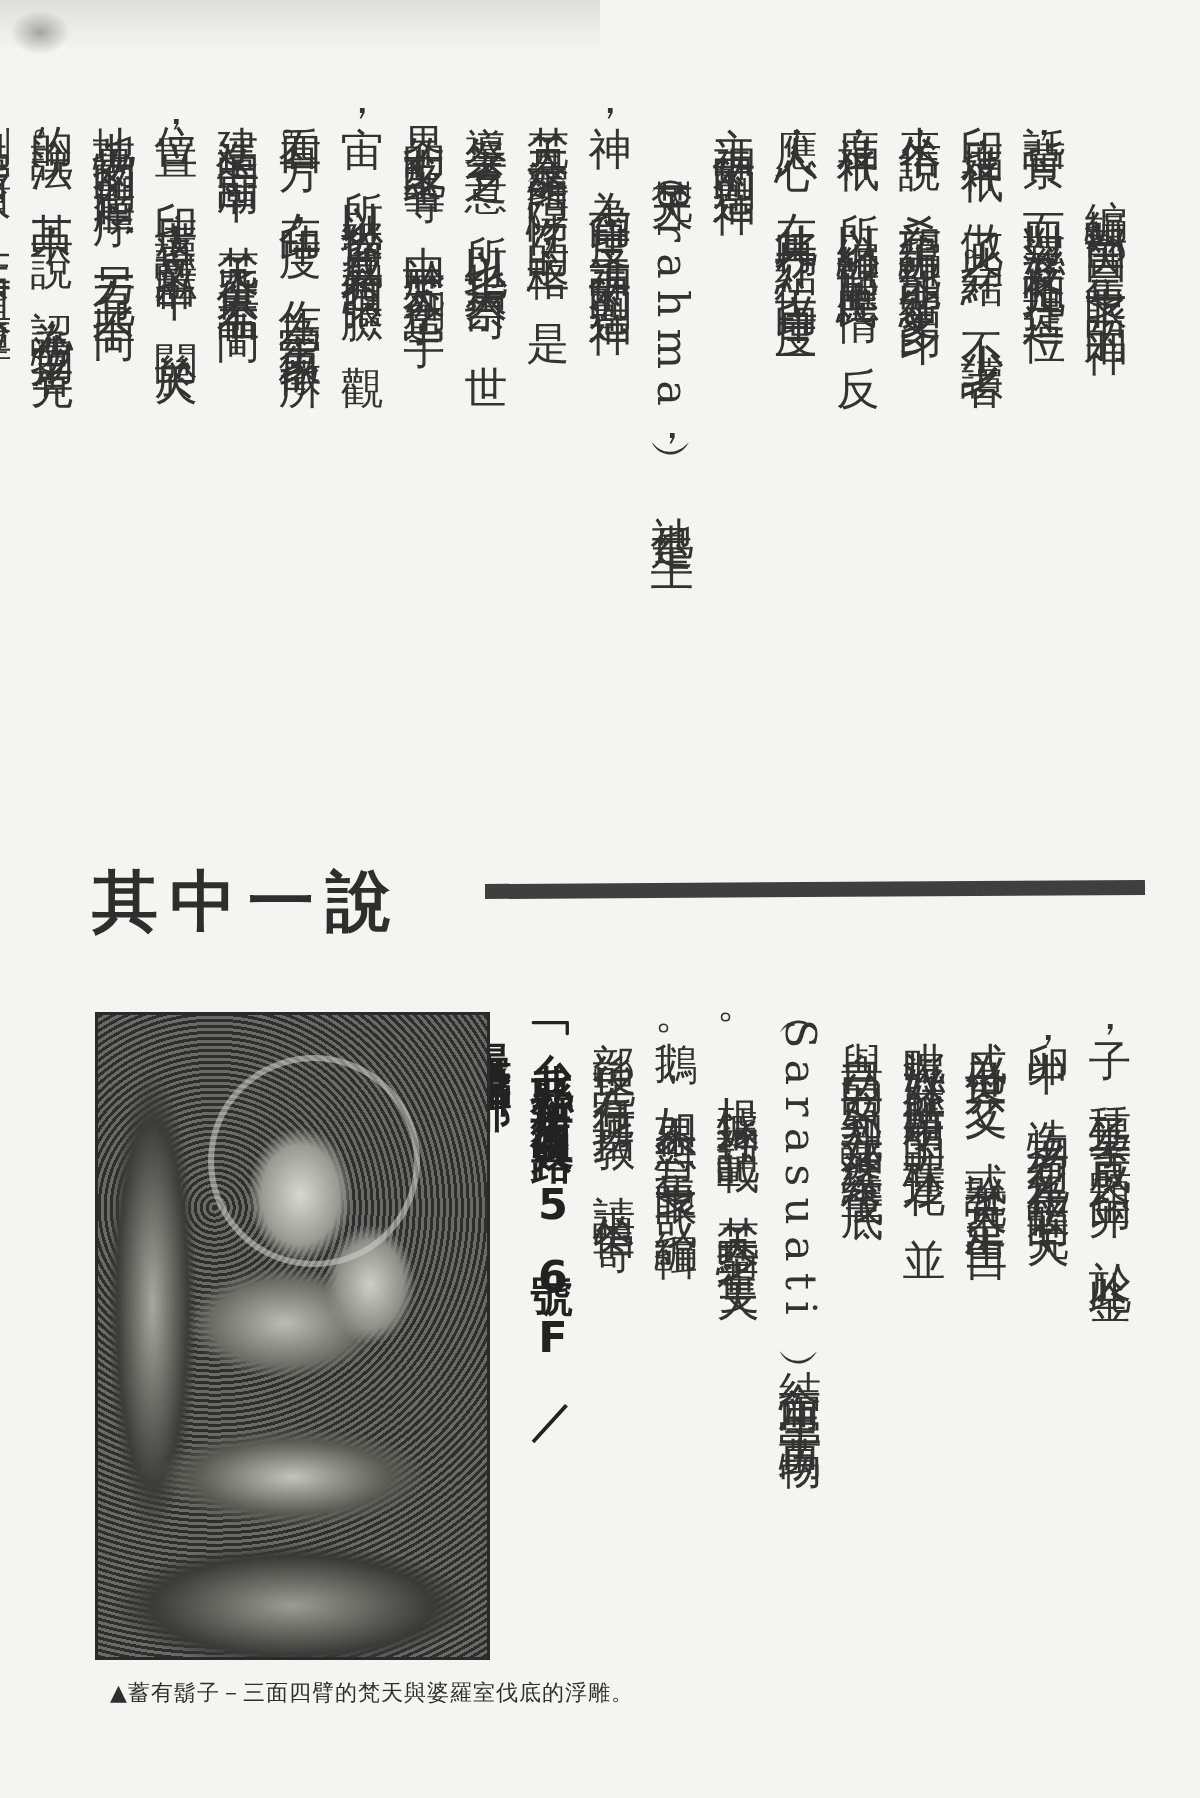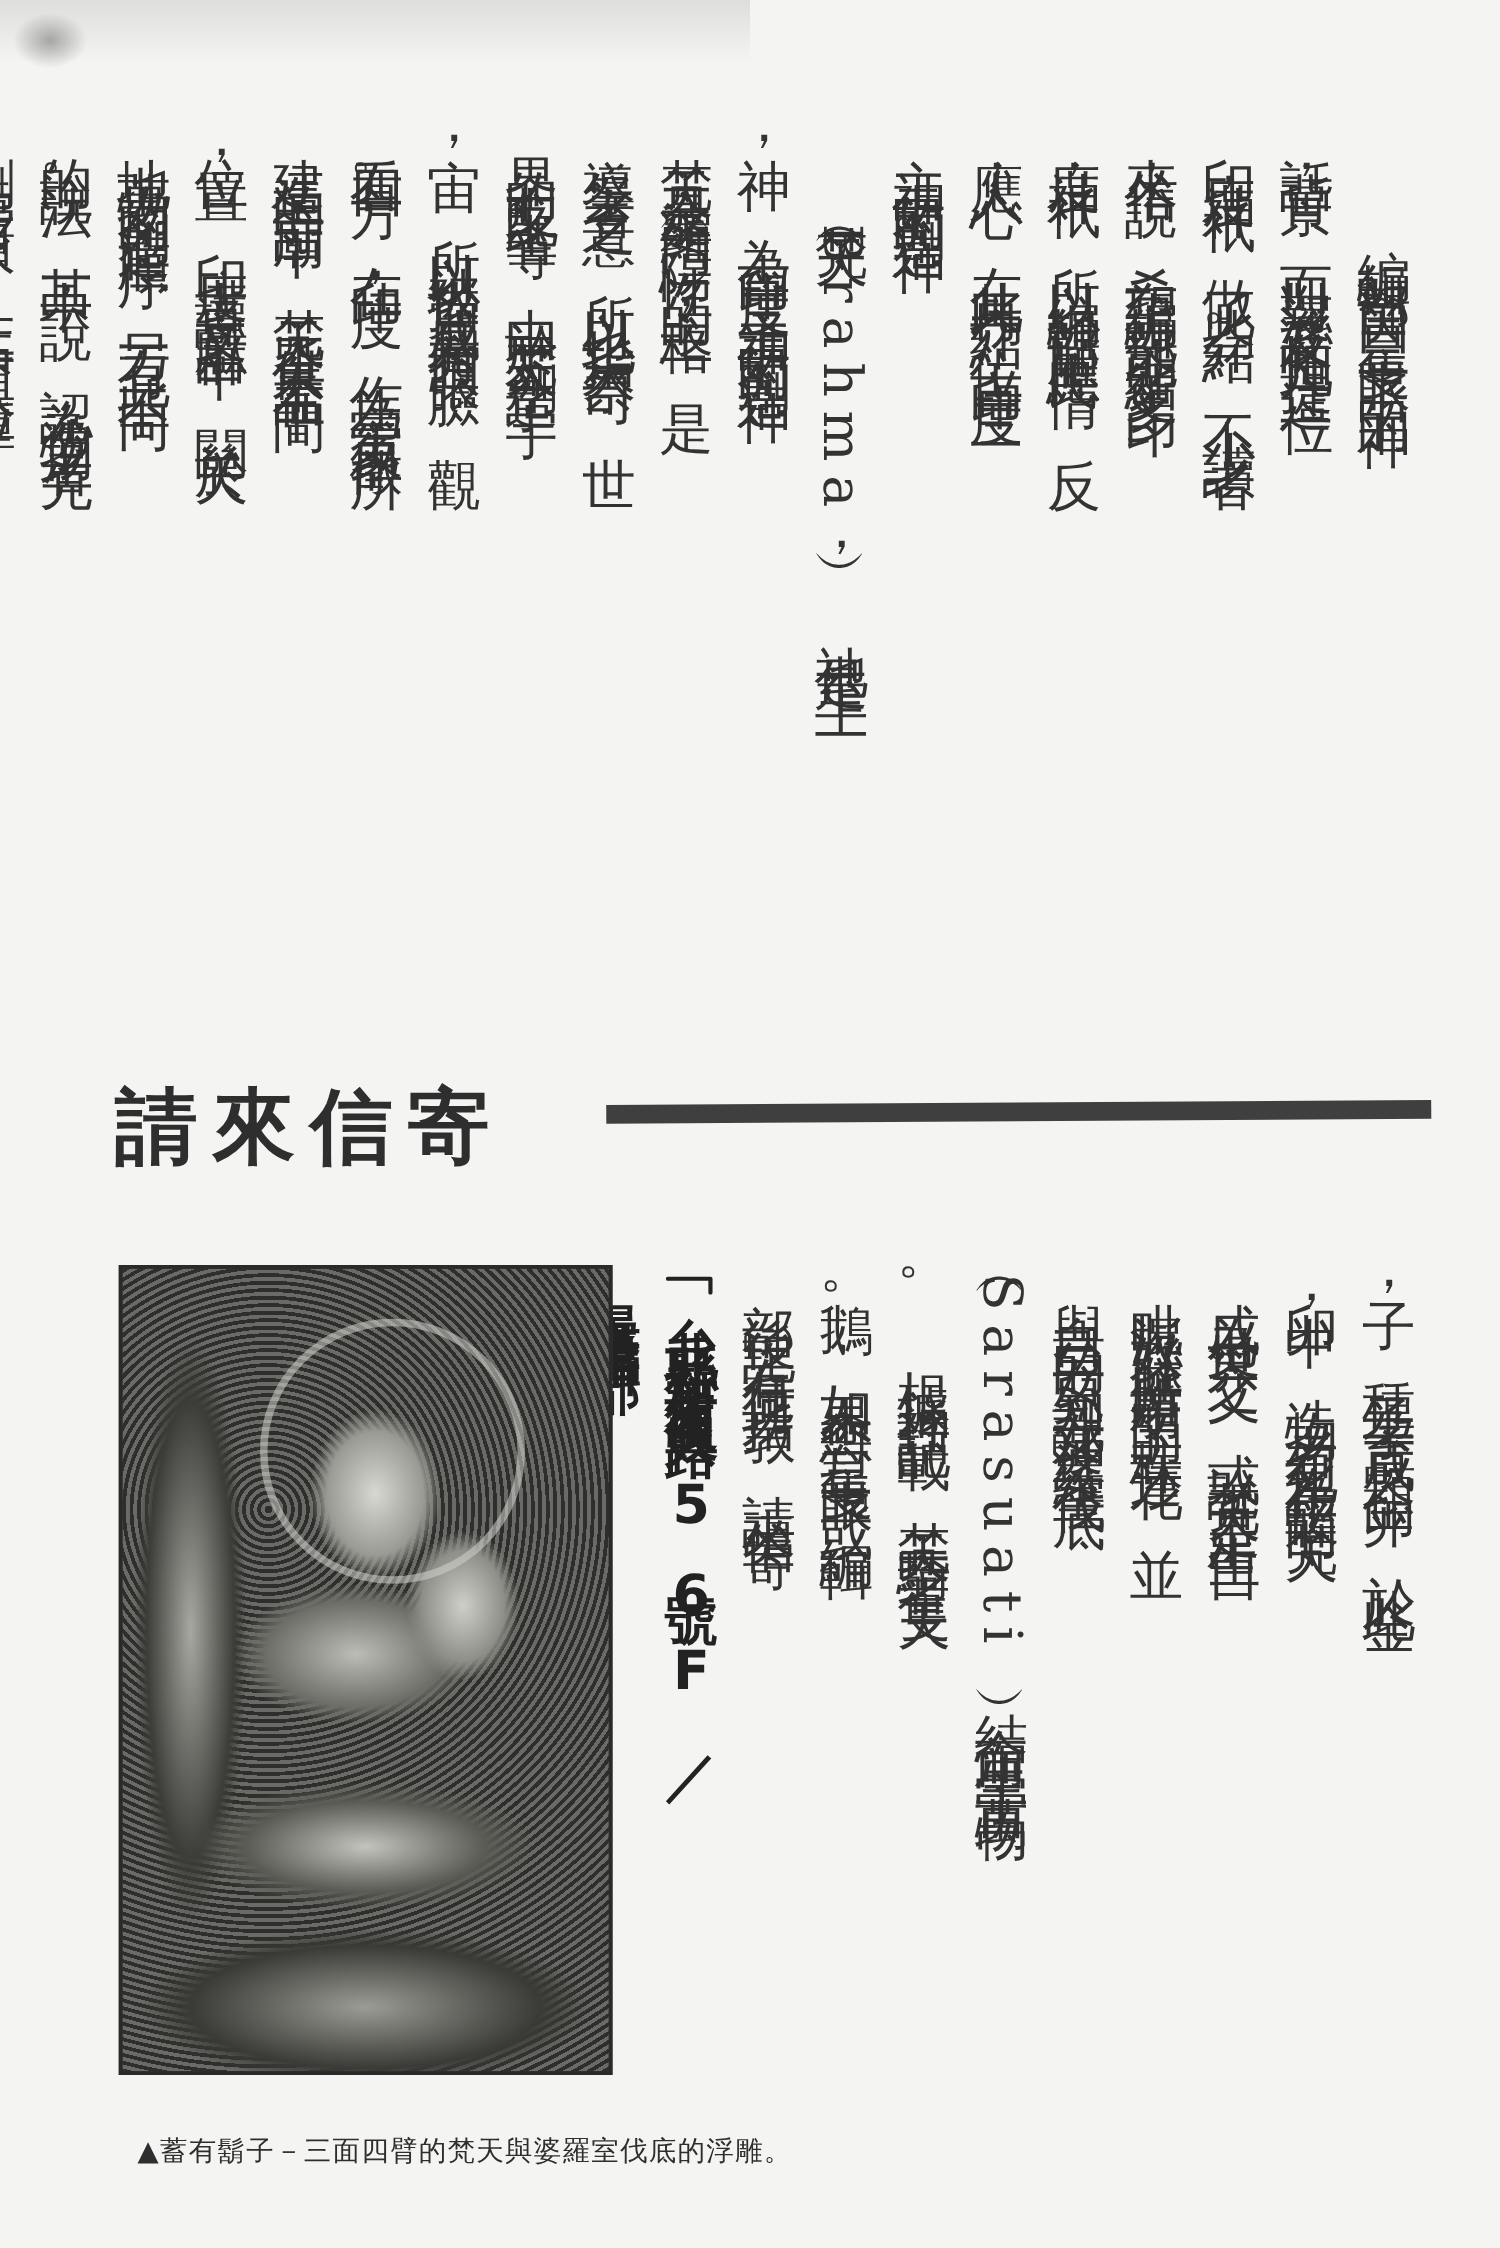--- a/index.html
+++ b/index.html
@@ -57,21 +57,21 @@
       repeating-radial-gradient(circle at 30% 30%, #2e2e2c 0 3px, #6a6a66 3px 6px),
       #3a3a37;
   }
   .figure .halo {
     position: absolute; left: 110px; top: 40px; width: 200px; height: 200px;
     border-radius: 50%; border: 6px solid rgba(210,210,205,0.55);
   }
   .caption {
     position: absolute; left: 110px; top: 1678px;
     font-family: "DejaVu Sans", "Liberation Sans", sans-serif;
-    font-size: 22px; color: #2e2e2e; letter-spacing: 1px; margin-top: 28px;
+    font-size: 22px; color: #2e2e2e; letter-spacing: 1px;
   }
 </style>
 </head>
 <body>
 
 <div class="topshade"></div>
 <div class="smudge"></div>
 
 <div class="columns" style="right: 62px; top: 92px; width: 1160px; height: 660px;">
   <div class="col" style="padding-top:74px">編輯部曾因《三隻眼》中的神</div>
@@ -88,21 +88,21 @@
   <div class="col">界的支配者等。由於梵天創造了宇</div>
   <div class="col">宙，所以被描寫成具有四張臉，觀</div>
   <div class="col">看四方。在印度，作為宇宙象徵所</div>
   <div class="col">建造的寺廟中，梵天皆供奉在中間</div>
   <div class="col">位置，印度古譚文獻群中，關於天</div>
   <div class="col">地萬物的創造順序，另有一些不同</div>
   <div class="col">的說法。其中一說，認為造物者先</div>
   <div class="col">創造宇宙諸水，在其中植入一粒種</div>
 </div>
 
-<div class="title">請來信寄</div>
+<div class="title">其中一說</div>
 <div class="rule"></div>
 
 <div class="columns" style="right: 58px; top: 1008px; width: 640px; height: 670px;">
   <div class="col">子，種子孕育成一顆金卵，於此金</div>
   <div class="col">卵中，造物者幻化為年輕的梵天，</div>
   <div class="col">成為世界之父。或說梵天是出生自</div>
   <div class="col">毗濕奴肚臍所萌生的一株蓮花，並</div>
   <div class="col">與自己的女兒知識女神婆羅室伐底</div>
   <div class="col mixed">（Sarasuati）結合而生宇宙萬物</div>
   <div class="col">。根據神話記載，梵天騎著一隻天</div>

